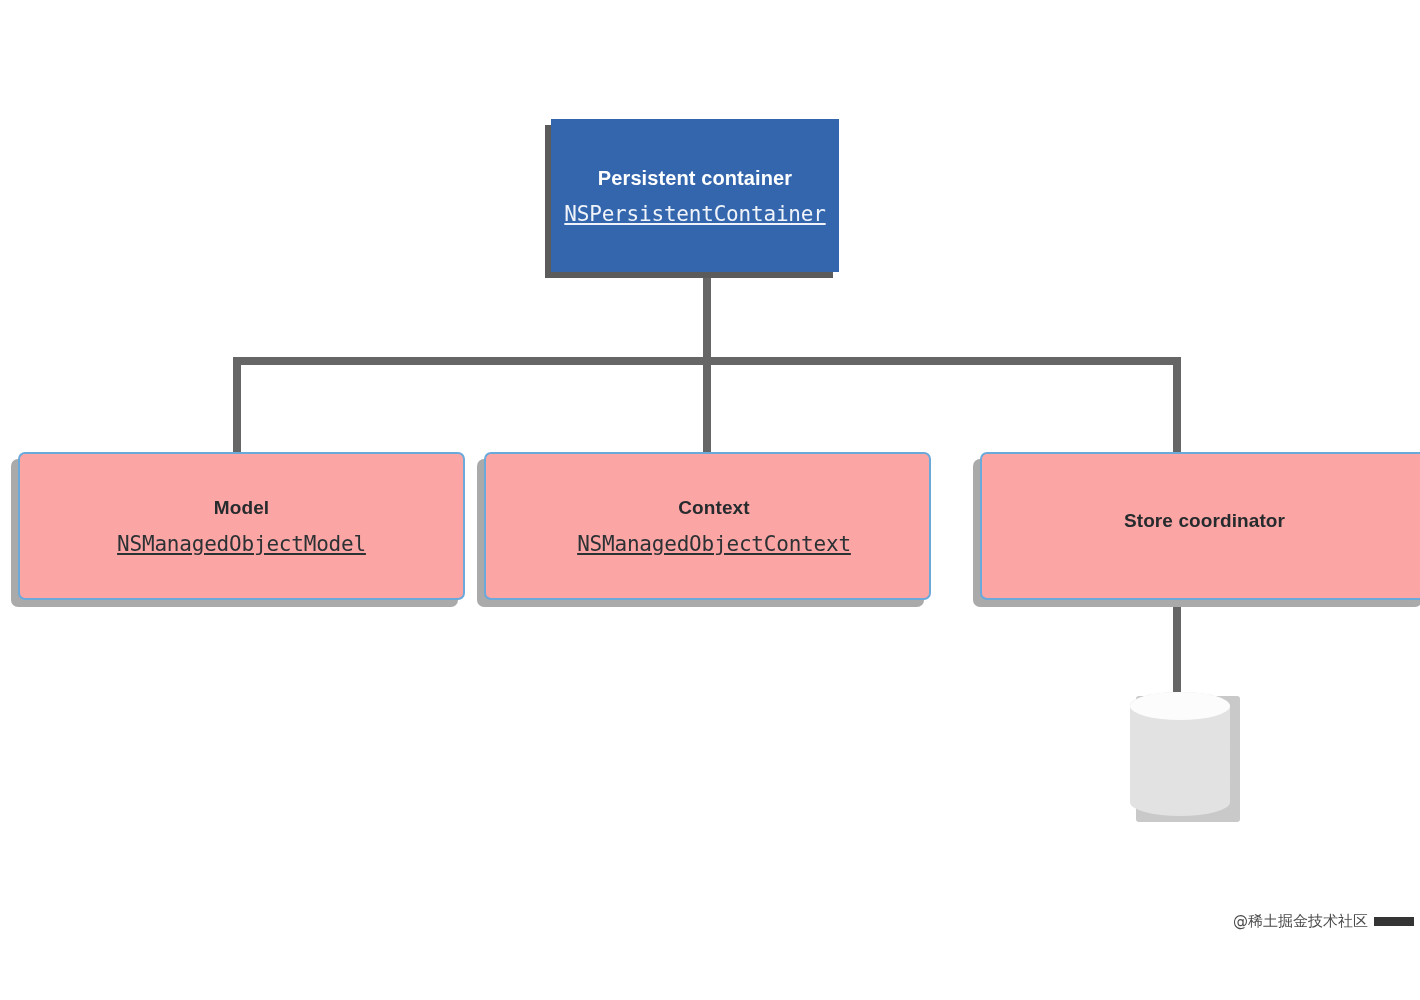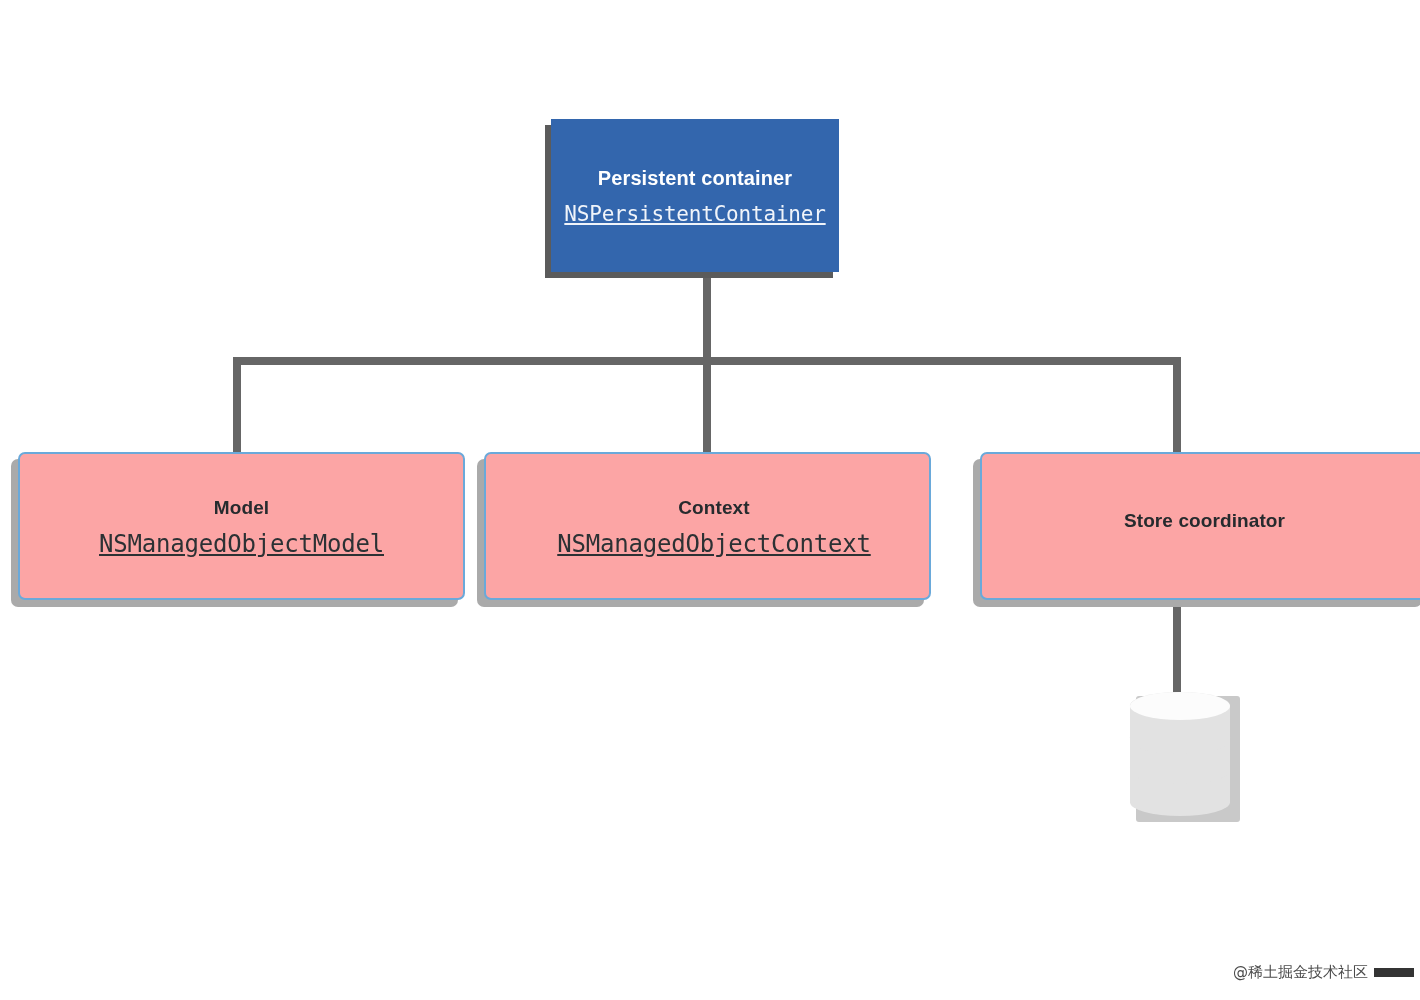--- a/index.html
+++ b/index.html
@@ -70,21 +70,21 @@
     box-shadow: -7px 7px 0 0 #aaaaaa;
   }
   .node-child .title {
     color: #262b2e;
     font-size: 19px;
     line-height: 24px;
     margin-bottom: 11px;
   }
   .node-child .cls {
     color: #2c3134;
-    font-size: 24px;
+    font-size: 21px;
     line-height: 26px;
   }
 
   
   .db {
     position: absolute;
   }
   .db-shadow {
     position: absolute;
     background: #c9c9c9;
@@ -162,18 +162,18 @@
     <div class="db-disc" style="left:2px; top:66px; width:100px; height:62px;"></div>
     <div class="db-top" style="left:2px; top:66px; width:100px; height:26px;"></div>
 
     <div class="db-disc" style="left:2px; top:36px; width:100px; height:60px;"></div>
     <div class="db-top" style="left:2px; top:36px; width:100px; height:26px;"></div>
 
     <div class="db-disc" style="left:2px; top:4px; width:100px; height:62px;"></div>
     <div class="db-top" style="left:2px; top:4px; width:100px; height:28px;"></div>
   </div>
 
-  <div class="watermark" style="left:1233px; top:963px;">
+  <div class="watermark" style="left:1233px; top:912px;">
     <span>@稀土掘金技术社区</span>
     <span class="wm-bar"></span>
   </div>
 
 </div>
 
 </body></html>

